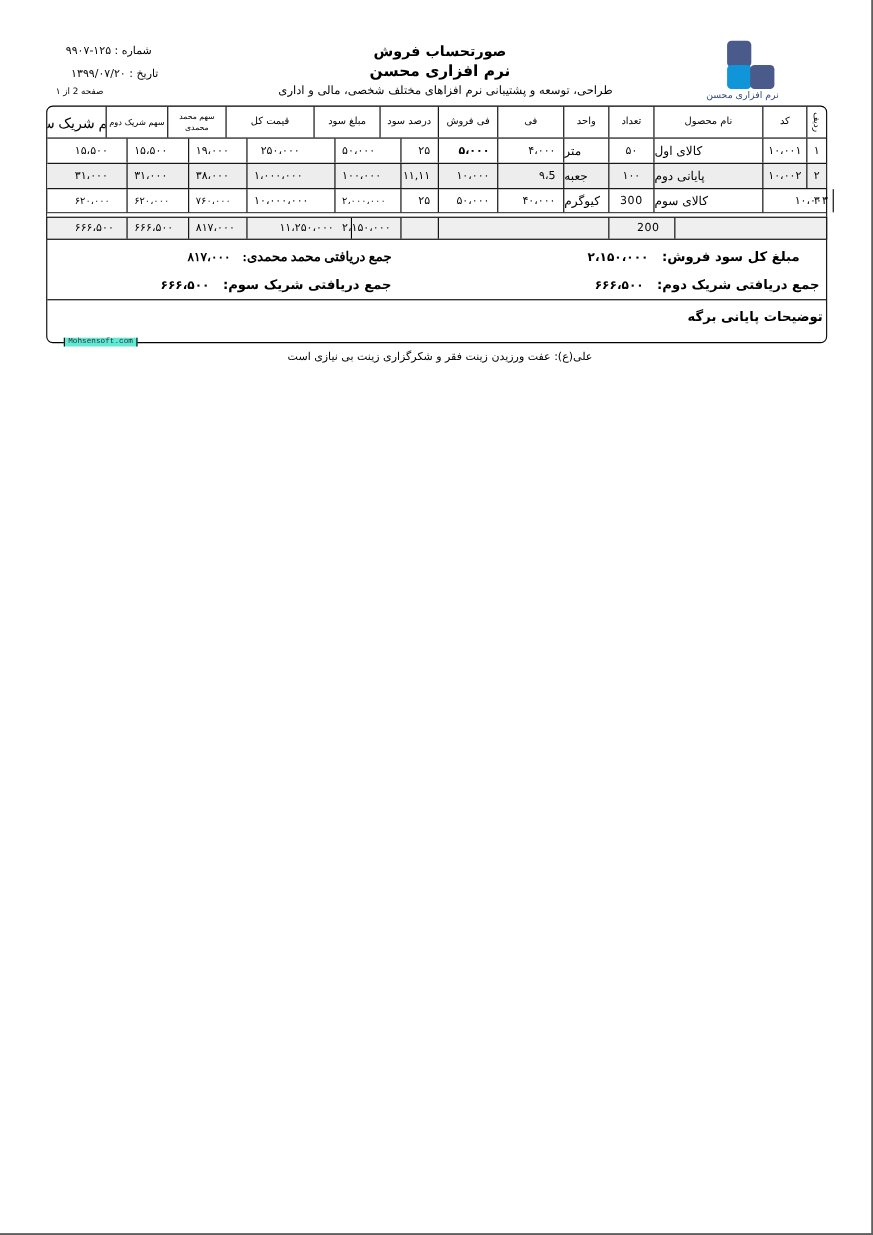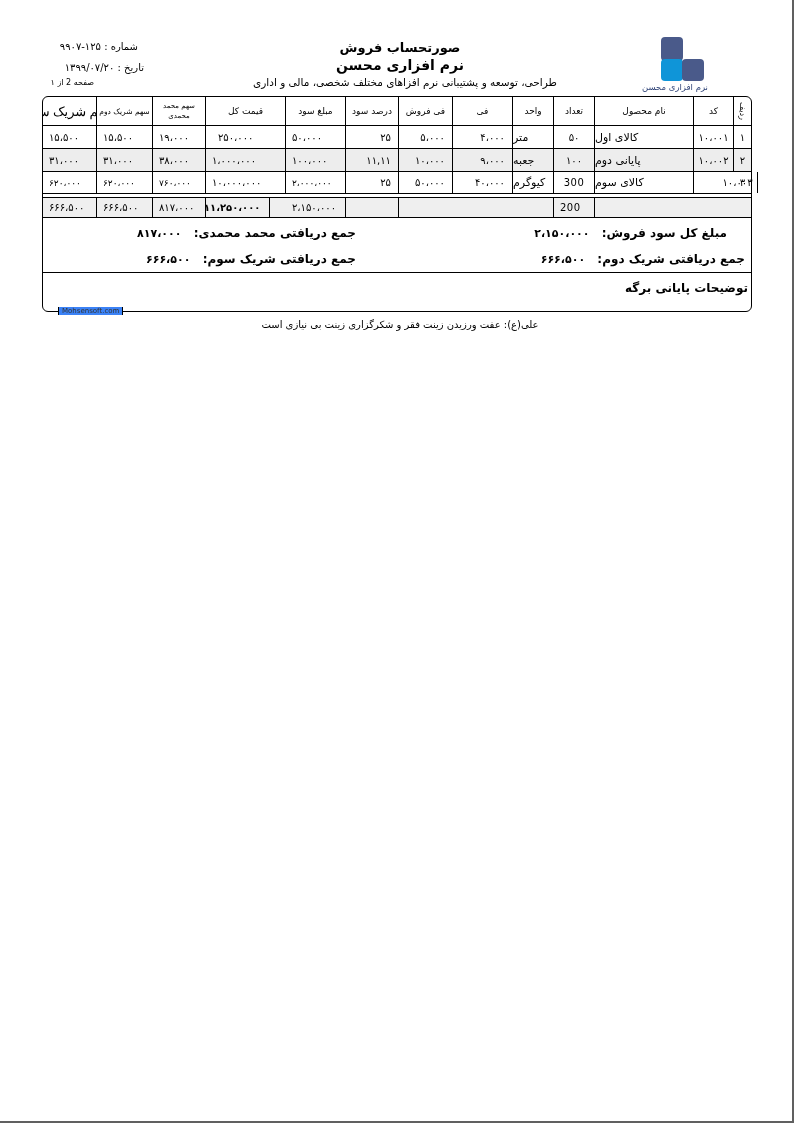--- a/index.html
+++ b/index.html
@@ -35,32 +35,32 @@
     position:absolute; box-sizing:border-box;
     border-right:1px solid #000;
     display:flex; align-items:center; justify-content:center;
     white-space:nowrap; overflow:hidden;
   }
   .hcell { font-size:9px; text-align:center; line-height:11px; }
   .hsmall { font-size:7px; line-height:10px; }
   .row { position:absolute; left:0; width:708px; box-sizing:border-box; border-top:1px solid #000; }
   .row.shaded { background:#ededed; }
   .num { font-size:10px; letter-spacing:0.5px; }
-  .num-l { justify-content:flex-start; padding-left:6px; }
+  .num-l { justify-content:flex-start; padding-left:6px;margin-left:19px; }
   .num-r { justify-content:flex-end; padding-right:7px; }
   .txt-r { justify-content:flex-end; padding-right:6px; font-size:11px; direction:rtl; }
 
   .totals-row {
     position:absolute; left:42px; top:197px; width:710px; height:21px;
     border:1px solid #000; border-bottom:1px solid #000; box-sizing:border-box; background:#efefef;
   }
   .summary-line { font-size:12px; font-weight:bold; white-space:nowrap; direction:rtl; }
   .summary-val { font-size:11px; font-weight:bold; margin-right:8px; letter-spacing:0.5px; }
   .notes-title { font-size:12px; font-weight:bold; direction:rtl; }
-  .site-tag { font-size:7px; background:#3b82f6; padding:0 3px; border-left:1px solid #000; border-right:1px solid #000; color:#333; }
+  .site-tag { font-size:7px; background:#5eead4; padding:0 3px; border-left:1px solid #000; border-right:1px solid #000; color:#333;font-family:Liberation Mono, monospace; }
   .footer-quote { font-size:10px; direction:rtl; white-space:nowrap; text-align:center; }
   .vert { writing-mode:vertical-rl; font-size:8px; }
 </style>
 </head>
 <body>
 
 <div class="page-border"></div>
 
 <div class="abs meta rtl" style="left:48px;top:41px;width:90px;text-align:right;">
   <span>شماره :</span>
@@ -108,38 +108,38 @@
 
 <div class="abs" style="left:43px;top:125px;width:708px;height:69px;">
 
   <div class="row" style="top:0;height:23px;">
     <div class="cell num num-l" style="left:0;width:54px;height:22px;">۱۵،۵۰۰</div>
     <div class="cell num num-l" style="left:54px;width:56px;height:22px;">۱۵،۵۰۰</div>
     <div class="cell num num-l" style="left:110px;width:53px;height:22px;">۱۹،۰۰۰</div>
     <div class="cell num num-l" style="left:163px;width:80px;height:22px;padding-left:12px;">۲۵۰،۰۰۰</div>
     <div class="cell num num-l" style="left:243px;width:60px;height:22px;">۵۰،۰۰۰</div>
     <div class="cell num num-r" style="left:303px;width:53px;height:22px;">۲۵</div>
-    <div class="cell num num-r" style="left:356px;width:54px;height:22px;">۵،۰۰۰</div>
+    <div class="cell num num-r" style="left:356px;width:54px;height:22px;font-weight:bold;">۵،۰۰۰</div>
     <div class="cell num num-r" style="left:410px;width:60px;height:22px;">۴،۰۰۰</div>
     <div class="cell txt-r" style="left:470px;width:41px;height:22px;">متر</div>
     <div class="cell num" style="left:511px;width:41px;height:22px;">۵۰</div>
     <div class="cell txt-r" style="left:552px;width:99px;height:22px;">کالای اول</div>
     <div class="cell num" style="left:651px;width:40px;height:22px;">۱۰،۰۰۱</div>
     <div class="cell num" style="left:691px;width:17px;height:22px;border-right:none;">۱</div>
   </div>
 
   <div class="row shaded" style="top:23px;height:23px;">
     <div class="cell num num-l" style="left:0;width:54px;height:22px;">۳۱،۰۰۰</div>
     <div class="cell num num-l" style="left:54px;width:56px;height:22px;">۳۱،۰۰۰</div>
     <div class="cell num num-l" style="left:110px;width:53px;height:22px;">۳۸،۰۰۰</div>
     <div class="cell num num-l" style="left:163px;width:80px;height:22px;">۱،۰۰۰،۰۰۰</div>
     <div class="cell num num-l" style="left:243px;width:60px;height:22px;">۱۰۰،۰۰۰</div>
     <div class="cell num num-r" style="left:303px;width:53px;height:22px;">۱۱,۱۱</div>
     <div class="cell num num-r" style="left:356px;width:54px;height:22px;">۱۰،۰۰۰</div>
-    <div class="cell num num-r" style="left:410px;width:60px;height:22px;">۹،۰۰۰</div>
+    <div class="cell num num-r" style="left:410px;width:60px;height:22px;">۹،5</div>
     <div class="cell txt-r" style="left:470px;width:41px;height:22px;">جعبه</div>
     <div class="cell num" style="left:511px;width:41px;height:22px;">۱۰۰</div>
     <div class="cell txt-r" style="left:552px;width:99px;height:22px;">پایانی دوم</div>
     <div class="cell num" style="left:651px;width:40px;height:22px;">۱۰،۰۰۲</div>
     <div class="cell num" style="left:691px;width:17px;height:22px;border-right:none;">۲</div>
   </div>
 
   <div class="row" style="top:46px;height:23px;border-bottom:1px solid #000;">
     <div class="cell num num-l" style="left:0;width:54px;height:21px;font-size:9px;">۶۲۰،۰۰۰</div>
     <div class="cell num num-l" style="left:54px;width:56px;height:21px;font-size:9px;">۶۲۰،۰۰۰</div>
@@ -156,33 +156,33 @@
     <div class="cell num" style="left:691px;width:17px;height:21px;border-right:none;">۳</div>
   </div>
 </div>
 
 <div class="abs" style="left:43px;top:194px;width:708px;height:3px;background:#fff;"></div>
 
 <div class="totals-row">
   <div class="cell num num-l" style="left:0;width:54px;height:19px;">۶۶۶،۵۰۰</div>
   <div class="cell num num-l" style="left:54px;width:56px;height:19px;">۶۶۶،۵۰۰</div>
   <div class="cell num num-l" style="left:110px;width:53px;height:19px;">۸۱۷،۰۰۰</div>
-  <div class="cell num num-l" style="left:147px;width:80px;height:19px;padding-left:14px;font-weight:bold;">۱۱،۲۵۰،۰۰۰</div>
+  <div class="cell num num-l" style="left:178px;width:80px;height:19px;padding-left:14px;">۱۱،۲۵۰،۰۰۰</div>
   <div class="cell num num-l" style="left:243px;width:60px;height:19px;">۲،۱۵۰،۰۰۰</div>
   <div class="cell" style="left:303px;width:53px;height:19px;"></div>
   <div class="cell" style="left:356px;width:155px;height:19px;"></div>
   <div class="cell num num-l" style="left:511px;width:41px;height:19px;">200</div>
   <div class="cell" style="left:552px;width:156px;height:19px;border-right:none;"></div>
 </div>
 
 <div class="abs summary-line" style="left:437px;top:226px;width:290px;text-align:right;">
   <span>مبلغ کل سود فروش:</span>
   <span class="summary-val">۲،۱۵۰،۰۰۰</span>
 </div>
-<div class="abs summary-line" style="left:110px;top:226px;width:246px;text-align:right;">
+<div class="abs summary-line" style="left:110px;top:226px;width:246px;text-align:right;font-family:Liberation Serif, serif;">
   <span>جمع دریافتی محمد محمدی:</span>
   <span class="summary-val">۸۱۷،۰۰۰</span>
 </div>
 <div class="abs summary-line" style="left:455px;top:252px;width:290px;text-align:right;">
   <span>جمع دریافتی شریک دوم:</span>
   <span class="summary-val">۶۶۶،۵۰۰</span>
 </div>
 <div class="abs summary-line" style="left:110px;top:252px;width:246px;text-align:right;">
   <span>جمع دریافتی شریک سوم:</span>
   <span class="summary-val">۶۶۶،۵۰۰</span>

